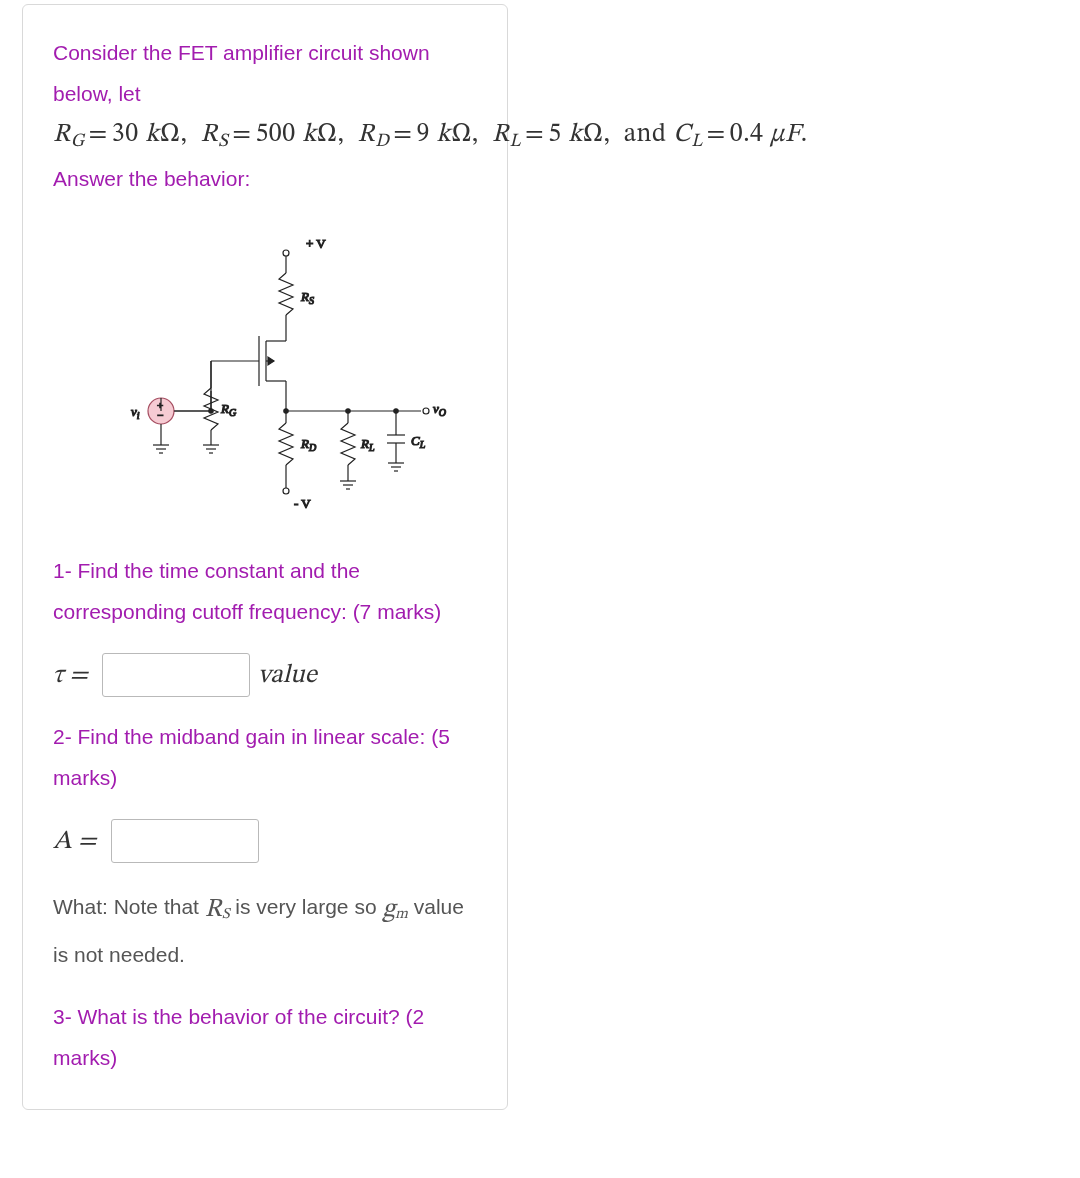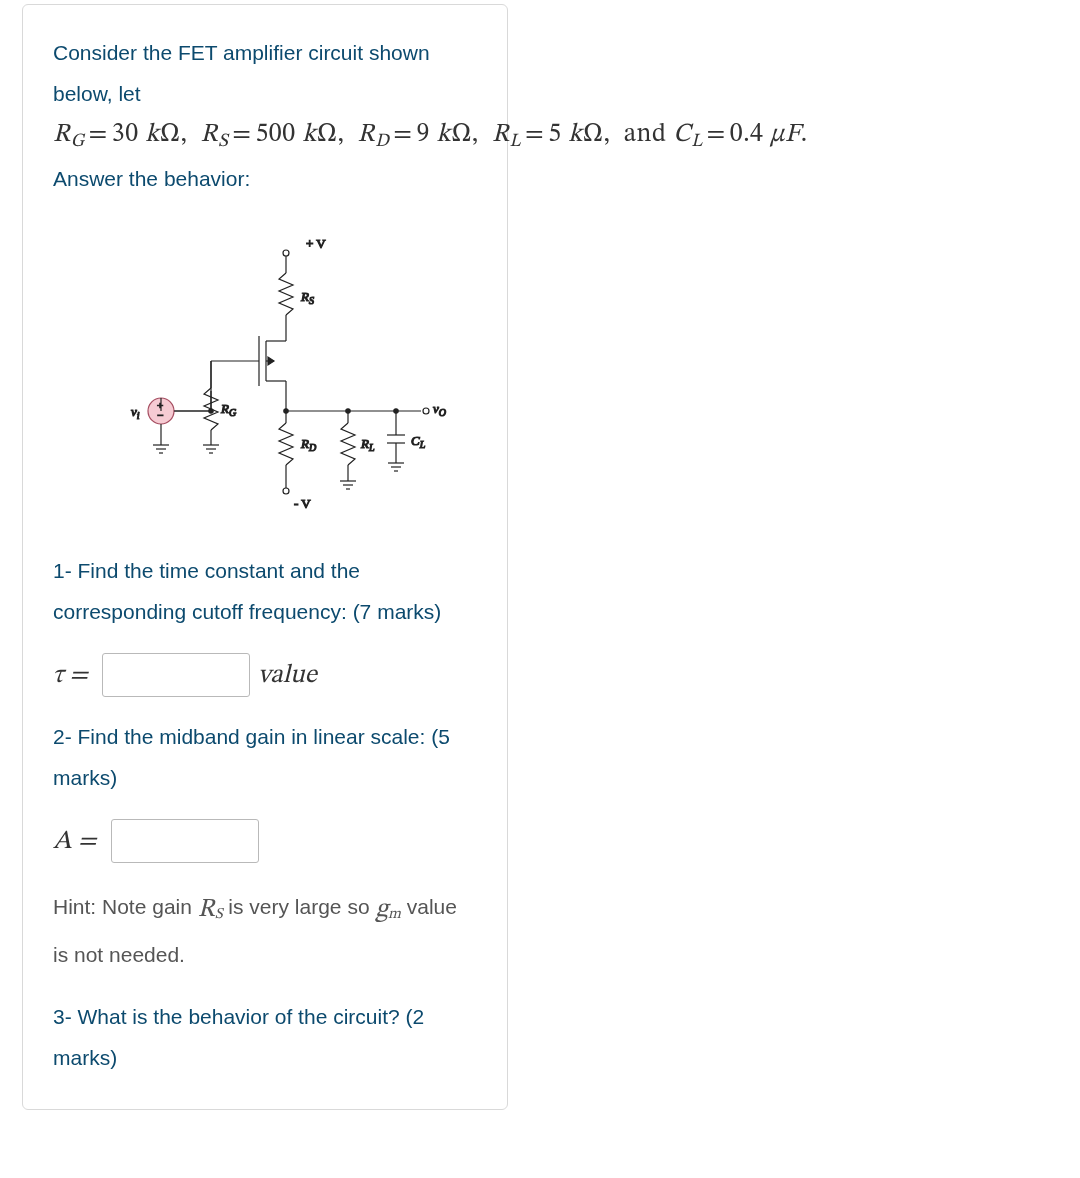--- a/index.html
+++ b/index.html
@@ -14,21 +14,21 @@
   .card {
     margin:4px 0 0 22px;
     width:486px;
     border:1px solid #d9d9d9;
     border-radius:6px;
     padding:28px 30px 30px 30px;
   }
   .body-text {
     font-size:21px;
     line-height:1.95;
-    color:#0c4a6e;
+    color:#a21caf;
     margin:0;
   }
   .math-line {
     font-family: "Cambria Math", "STIX Two Math", "Latin Modern Math", Georgia, serif;
     font-size:26px;
     color:#333;
     white-space:nowrap;
     margin:3px 0 6px 0;
     letter-spacing:0.5px;
   }
@@ -196,21 +196,21 @@
     </div>
   </div>
 
   <div class="q-block">
     <p class="body-text">2- Find the midband gain in linear scale: (5 marks)</p>
     <div class="ans-row">
       <span class="lhs"><span class="math-var">A</span> =</span>
       <input class="ans-input" type="text" style="">
     </div>
     <p class="hint-line">
-      <span>Hint: Note gain </span><span class="mi">R</span><span class="mi msub">S</span><span> is very large so </span><span class="mi">g</span><span class="mi msub">m</span><span> value is not needed.</span>
+      <span>What: Note that </span><span class="mi">R</span><span class="mi msub">S</span><span> is very large so </span><span class="mi">g</span><span class="mi msub">m</span><span> value is not needed.</span>
     </p>
   </div>
 
   <div class="q-block">
     <p class="body-text">3- What is the behavior of the circuit? (2 marks)</p>
   </div>
 
 </div>
 </div>
 

